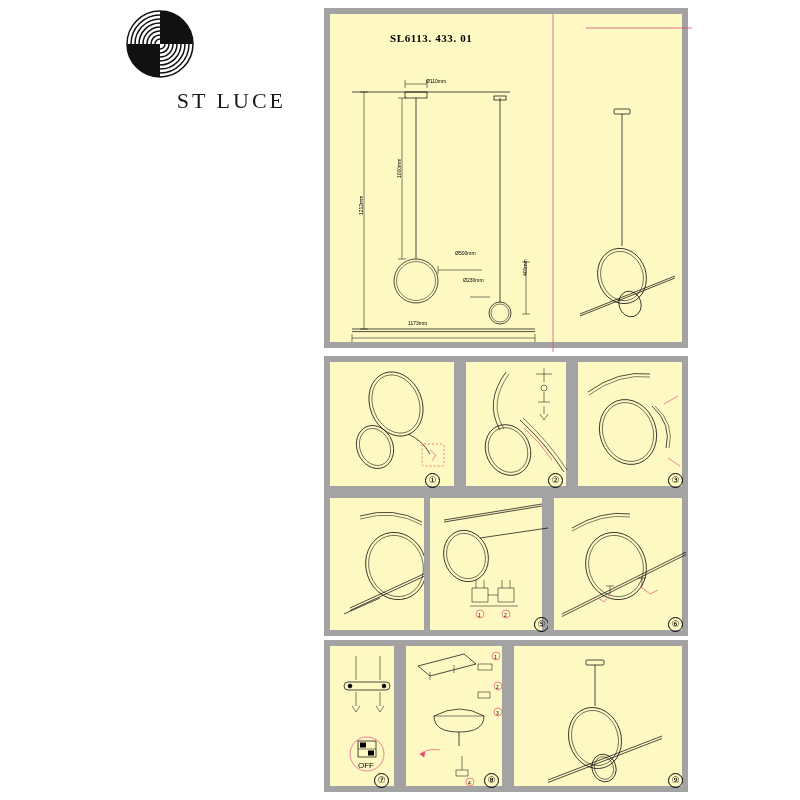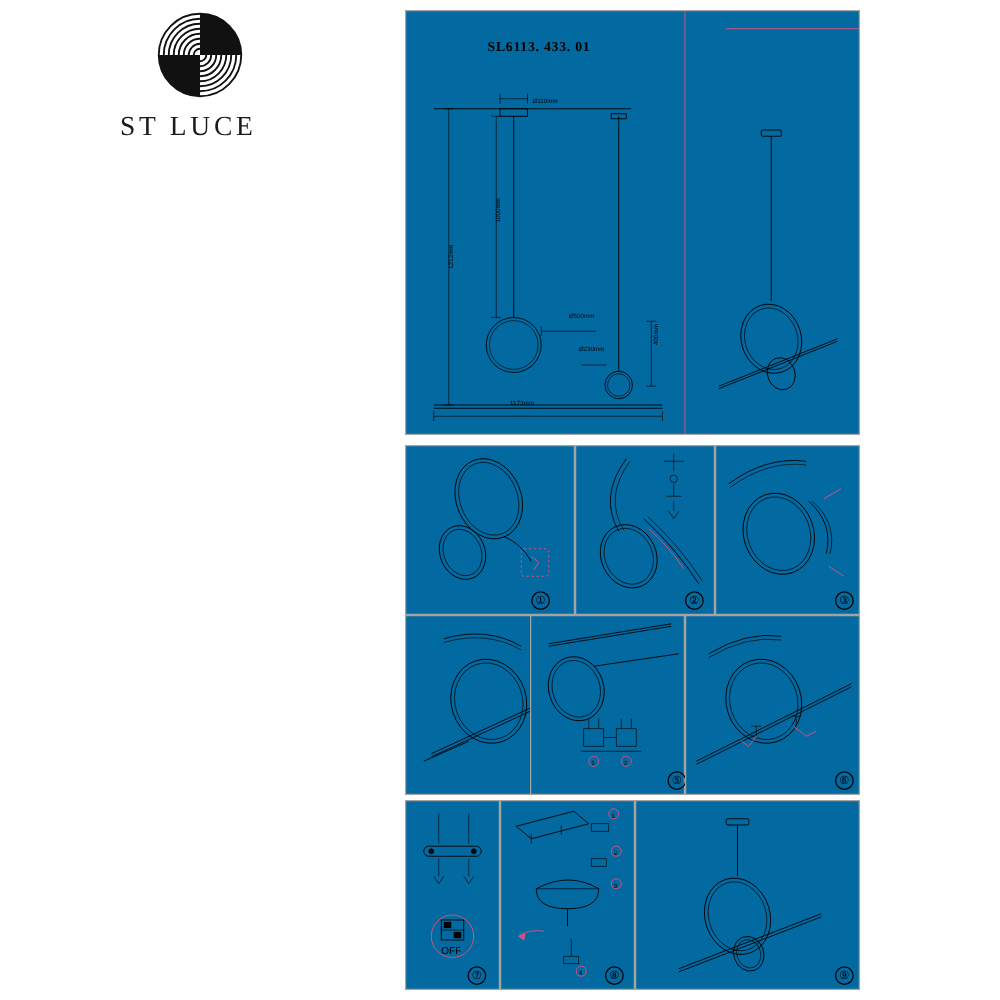--- a/index.html
+++ b/index.html
@@ -34,34 +34,34 @@
     left: 18px;
     top: 0px;
     width: 92px;
     height: 72px;
   }
   .brand-name {
     position: absolute;
     left: 0px;
     top: 80px;
     width: 190px;
-    text-align: left;
+    text-align: right;
     font-size: 22px;
     letter-spacing: 3px;
     font-family: "Liberation Serif", serif;
     font-weight: 400;
     color: #1a1a1a;
   }
 
   
   .panel {
     position: absolute;
-    border: 1px solid #a3a3a3;
+    border: 6px solid #a3a3a3;
     box-sizing: border-box;
-    background: #0369a1;
+    background: #fef9c3;
   }
   .panel-num {
     position: absolute;
     font-size: 9px;
     font-family: "Liberation Sans", sans-serif;
     color: #000;
     border: 1px solid #000;
     border-radius: 50%;
     width: 13px;
     height: 13px;

